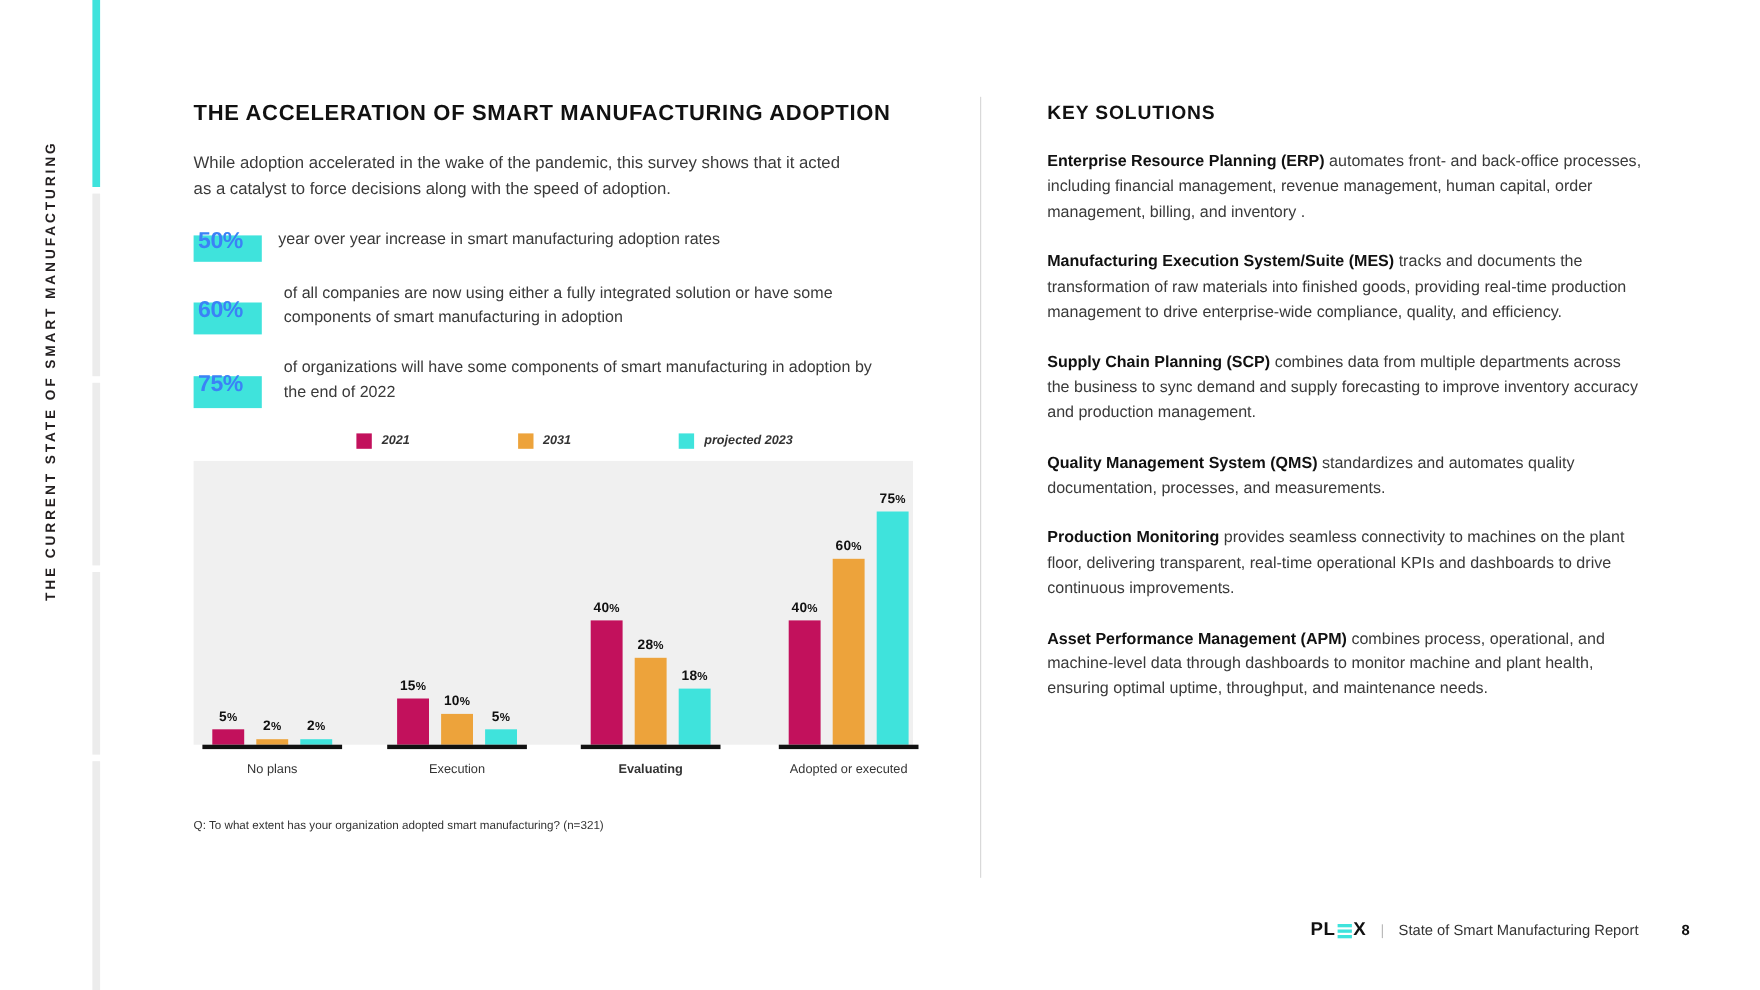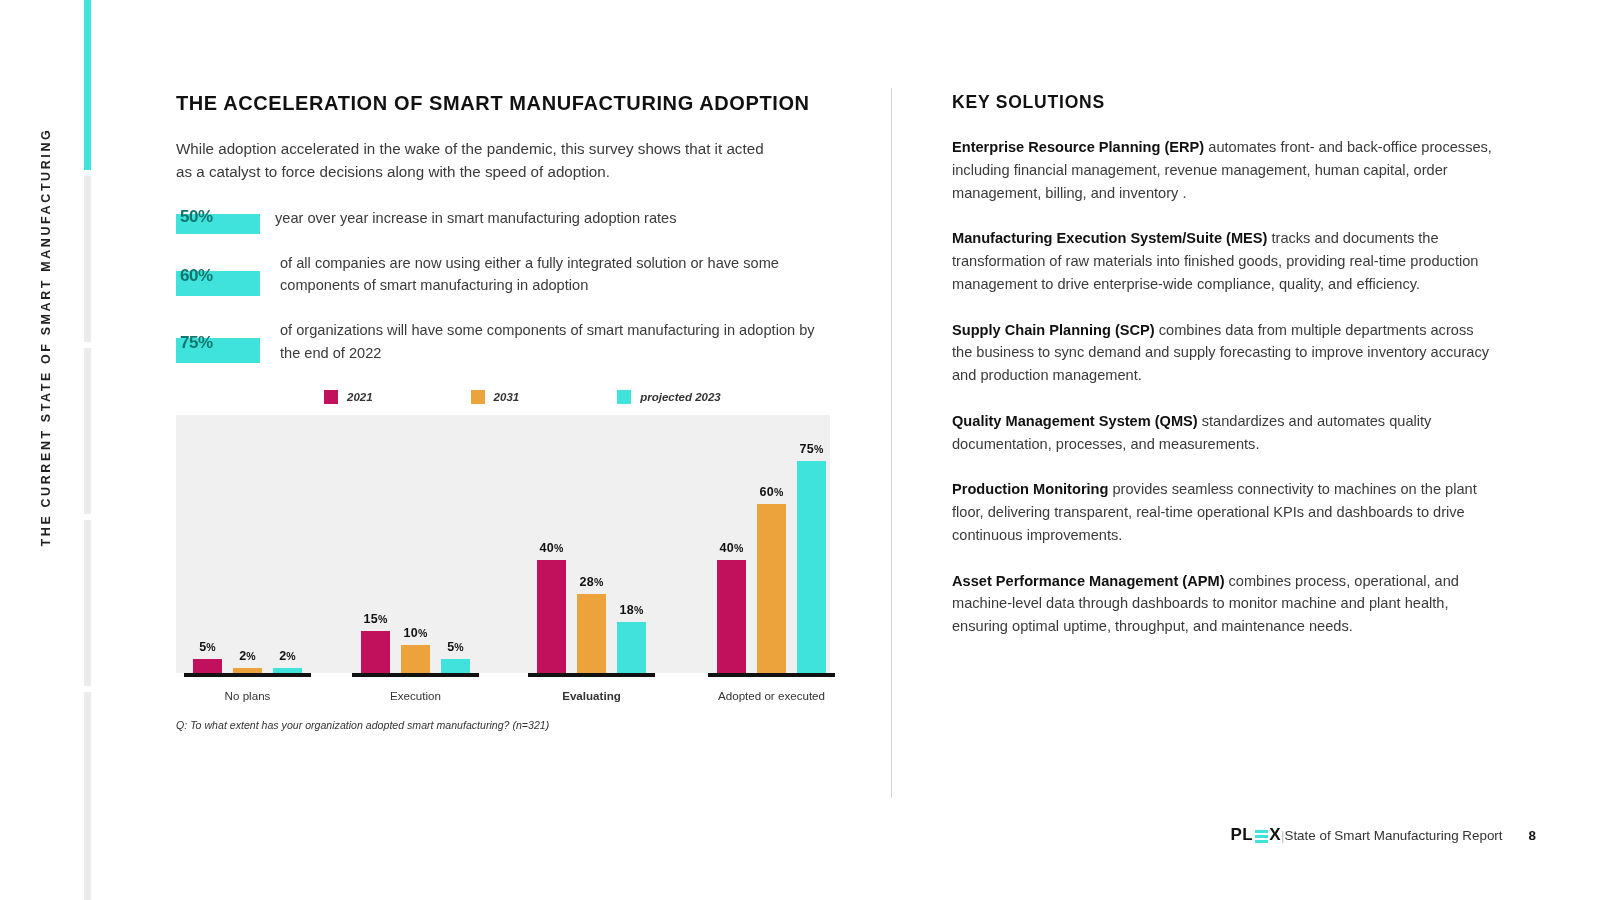--- a/index.html
+++ b/index.html
@@ -49,25 +49,25 @@
     color: #3a3a3a;
     max-width: 600px;
   }
 
   
   .stats { margin-top: 22px; }
   .stat-row { display: flex; align-items: flex-start; margin-bottom: 22px; }
   .stat-badge {
     position: relative;
     flex: 0 0 auto;
-    width: 84px;
-    font-size: 17px;
+    width: 62px;
+    font-size: 21px;
     font-weight: 800;
     letter-spacing: -0.4px;
-    color: #0f766e;
+    color: #3b82f6;
     padding: 2px 4px 3px 4px;
     text-align: left;
     z-index: 1;
   }
   .stat-badge::before {
     content: "";
     position: absolute;
     left: 0; right: 0;
     top: 9px; bottom: -4px;
     background: #3fe3dc;
@@ -146,23 +146,23 @@
   .cat-labels { position: relative; height: 30px; margin-top: 16px; }
   .cat-label {
     position: absolute;
     text-align: center;
     font-size: 11.6px;
     color: #333;
     white-space: nowrap;
     transform: translateX(-50%);
   }
   .note {
+    margin-top: 22px;
     font-size: 10.6px;
     color: #333;
-    font-style: italic;
   }
 
   
   .v-divider {
     position: absolute;
     left: 891px; top: 88px;
     width: 1px; height: 710px;
     background: #d5d5d5;
   }
 
@@ -174,24 +174,24 @@
     letter-spacing: 0.8px;
     text-transform: uppercase;
     color: #111111;
   }
   .sol { margin-top: 23px; font-size: 14.6px; line-height: 1.56; color: #3a3a3a; }
   .sol b { font-weight: 700; color: #111111; }
 
   
   .footer {
     position: absolute;
-    right: 64px; bottom: 55px;
+    right: 64px; bottom: 45px;
     display: flex;
     align-items: center;
-    gap: 0;
+    gap: 13px;
     font-size: 13.4px;
     color: #333;
   }
   .logo {
     display: flex;
     align-items: center;
     font-size: 17px;
     font-weight: 800;
     letter-spacing: 0.5px;
     color: #111111;

